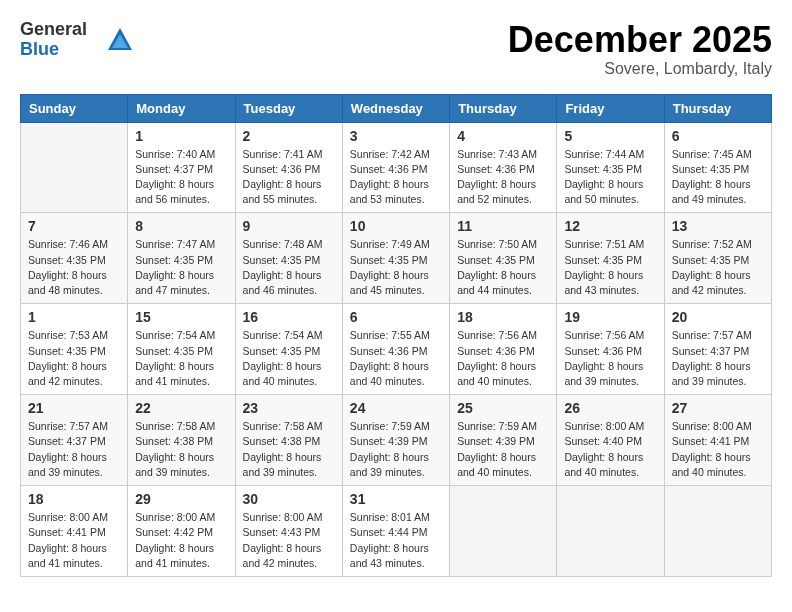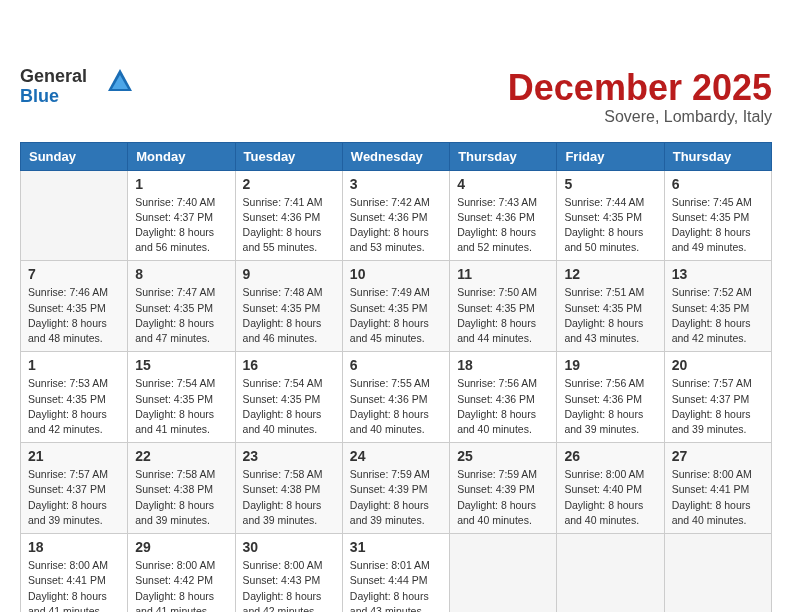--- a/index.html
+++ b/index.html
@@ -11,23 +11,22 @@
       padding: 20px;
     }
     .header {
       display: flex;
       justify-content: space-between;
       align-items: flex-start;
       margin-bottom: 16px;
     }
     .logo {
       display: flex;
-      align-items: flex-start;
+      align-items: center;
       gap: 17px;
-      margin-top: 47px;
     }
     .logo-text {
       display: flex;
       flex-direction: column;
       line-height: 1.1;
     }
     .logo-general {
       font-size: 18px;
       font-weight: bold;
       color: #333;
@@ -41,23 +40,22 @@
       width: 28px;
       height: 28px;
       margin-left: 2px;
     }
     .title-block {
       text-align: right;
     }
     .month-title {
       font-size: 36px;
       font-weight: bold;
-      color: #b91c1c;
+      color: #000000;
       line-height: 1.1;
-      margin-top: 48px;
     }
     .location-title {
       font-size: 16px;
       color: #555;
     }
     .calendar {
       width: 100%;
       border-collapse: collapse;
       border: 1px solid #404040;
     }

